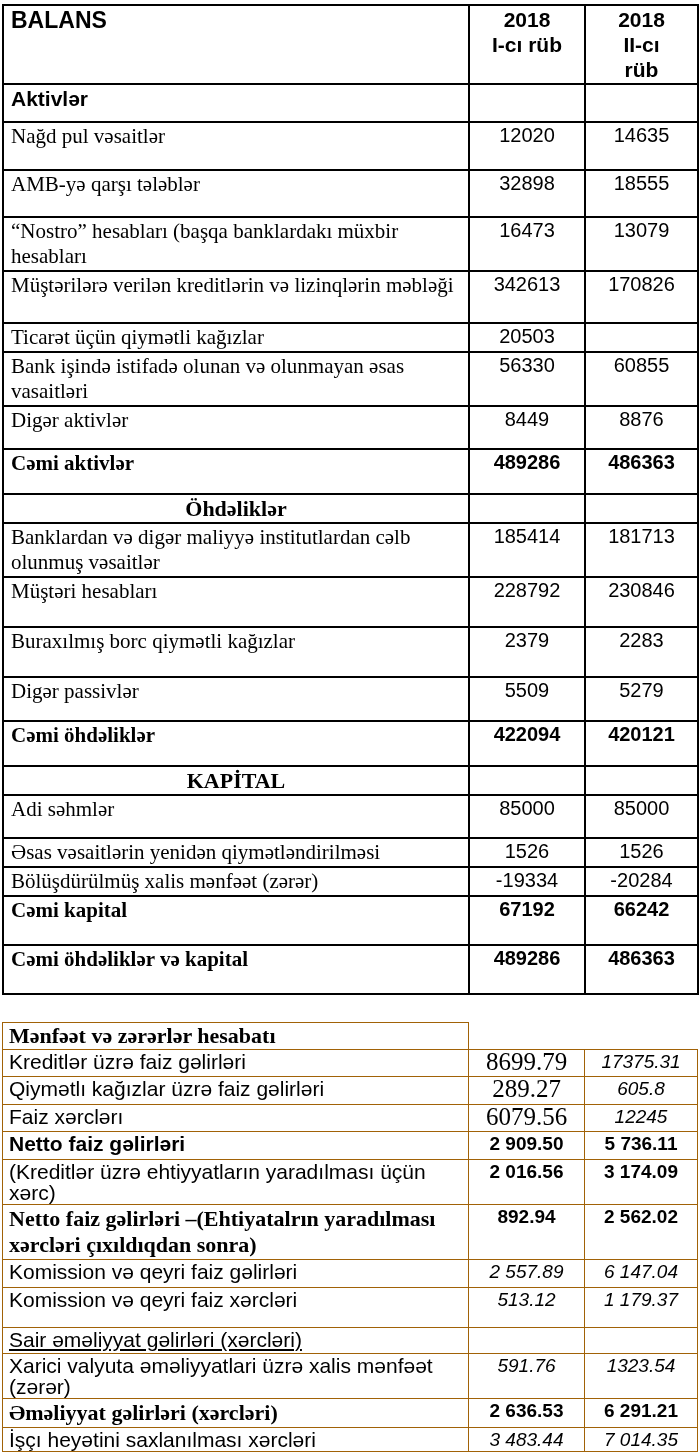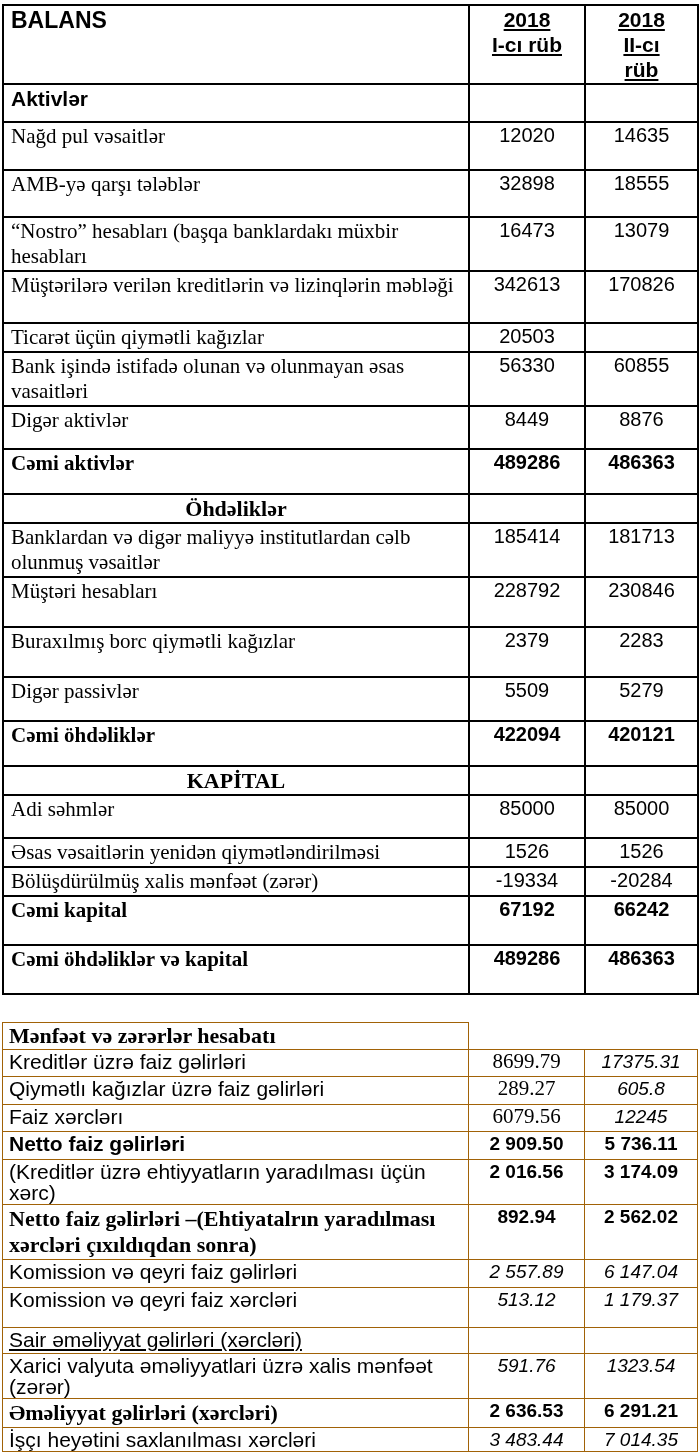--- a/index.html
+++ b/index.html
@@ -20,21 +20,21 @@
   #balance-table .c-val {
     font-family: "Liberation Sans", sans-serif;
     font-size: 20px; line-height: 23px; text-align: center;
   }
   #balance-table .header-row th { font-family: "Liberation Sans", sans-serif; }
   #balance-table .h-title {
     font-size: 23px; font-weight: bold; text-align: left; padding-left: 7px;
   }
   #balance-table .h-period {
     font-size: 21px; font-weight: bold; text-align: center;
-    white-space: pre-line; line-height: 25px; text-decoration: underline;
+    white-space: pre-line; line-height: 25px;
   }
   #balance-table tr.section-left .c-label {
     font-family: "Liberation Sans", sans-serif; font-weight: bold; font-size: 21px;
   }
   #balance-table tr.section-center .c-label {
     font-weight: bold; text-align: center; padding-left: 3px; font-size: 22px;
   }
   #balance-table tr.total .c-label { font-weight: bold; }
   #balance-table tr.total .c-val { font-weight: bold; }
 
@@ -46,21 +46,21 @@
   }
   #pl-table .c-val {
     font-family: "Liberation Sans", sans-serif;
     font-size: 19px; line-height: 21px; text-align: center;
   }
   #pl-table tr.pl-header .c-label {
     font-family: "Liberation Serif", serif; font-weight: bold; font-size: 22px; line-height: 24px;
   }
   #pl-table tr.pl-header .c-val { border: none; }
   #pl-table tr.pl-serif-italic .v1 {
-    font-family: "Liberation Serif", serif; font-size: 21px; margin-top: 40px;
+    font-family: "Liberation Serif", serif; font-size: 25px; margin-top: 40px;
   }
   #pl-table tr.pl-serif-italic .v2 { font-style: italic; }
   #pl-table tr.pl-bold-sans .c-label { font-weight: bold; }
   #pl-table tr.pl-bold-sans .c-val { font-weight: bold; }
   #pl-table tr.pl-boldvals .c-val { font-weight: bold; }
   #pl-table tr.pl-bold-serif .c-label {
     font-family: "Liberation Serif", serif; font-weight: bold; font-size: 22px; line-height: 26px; margin-left: 40px;
   }
   #pl-table tr.pl-bold-serif .c-val { font-weight: bold; }
   #pl-table tr.pl-italic .c-val { font-style: italic; }

